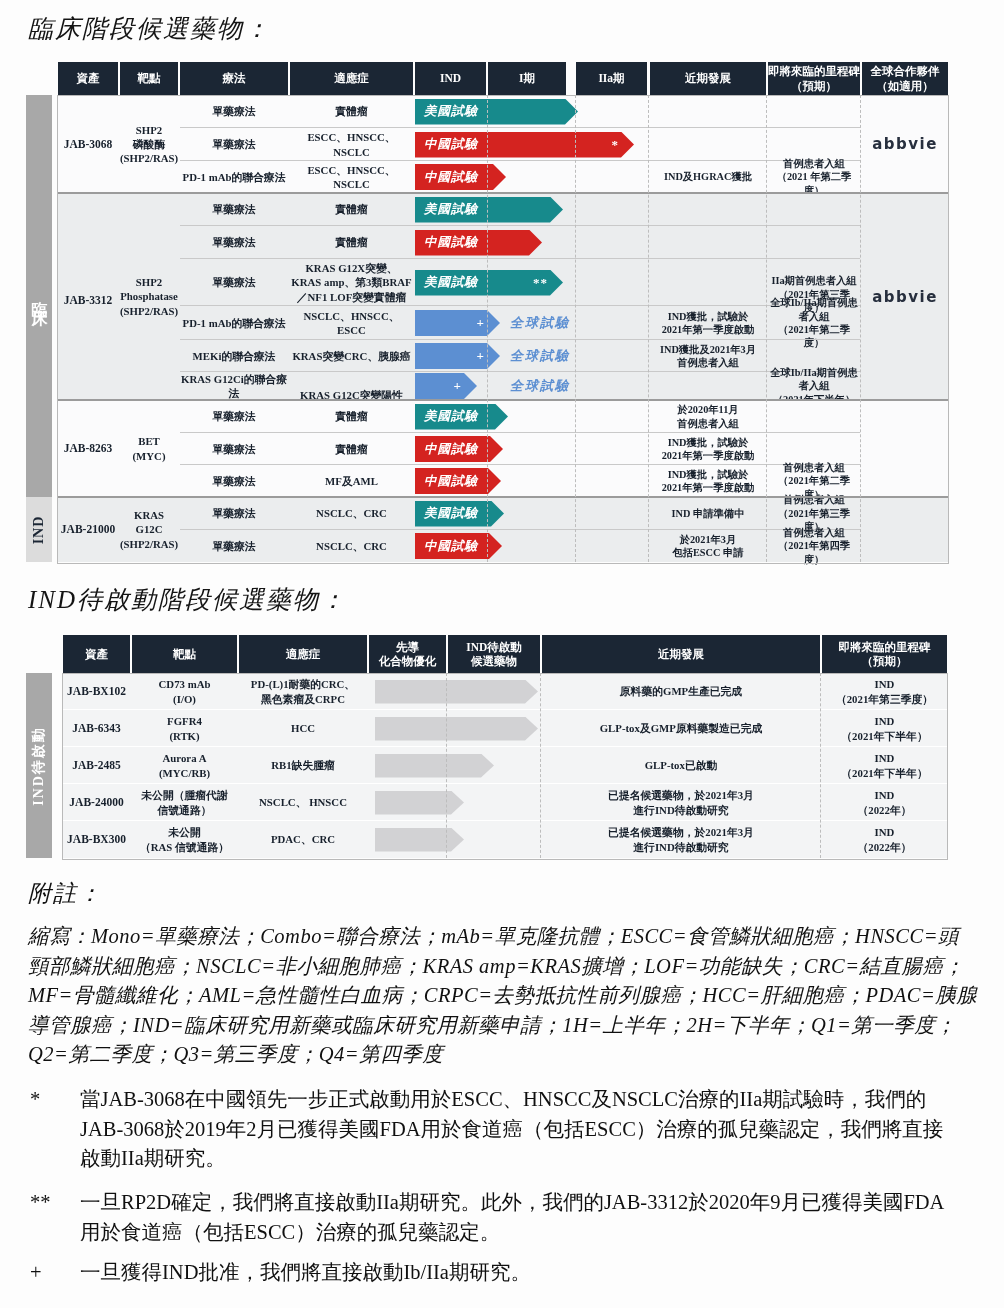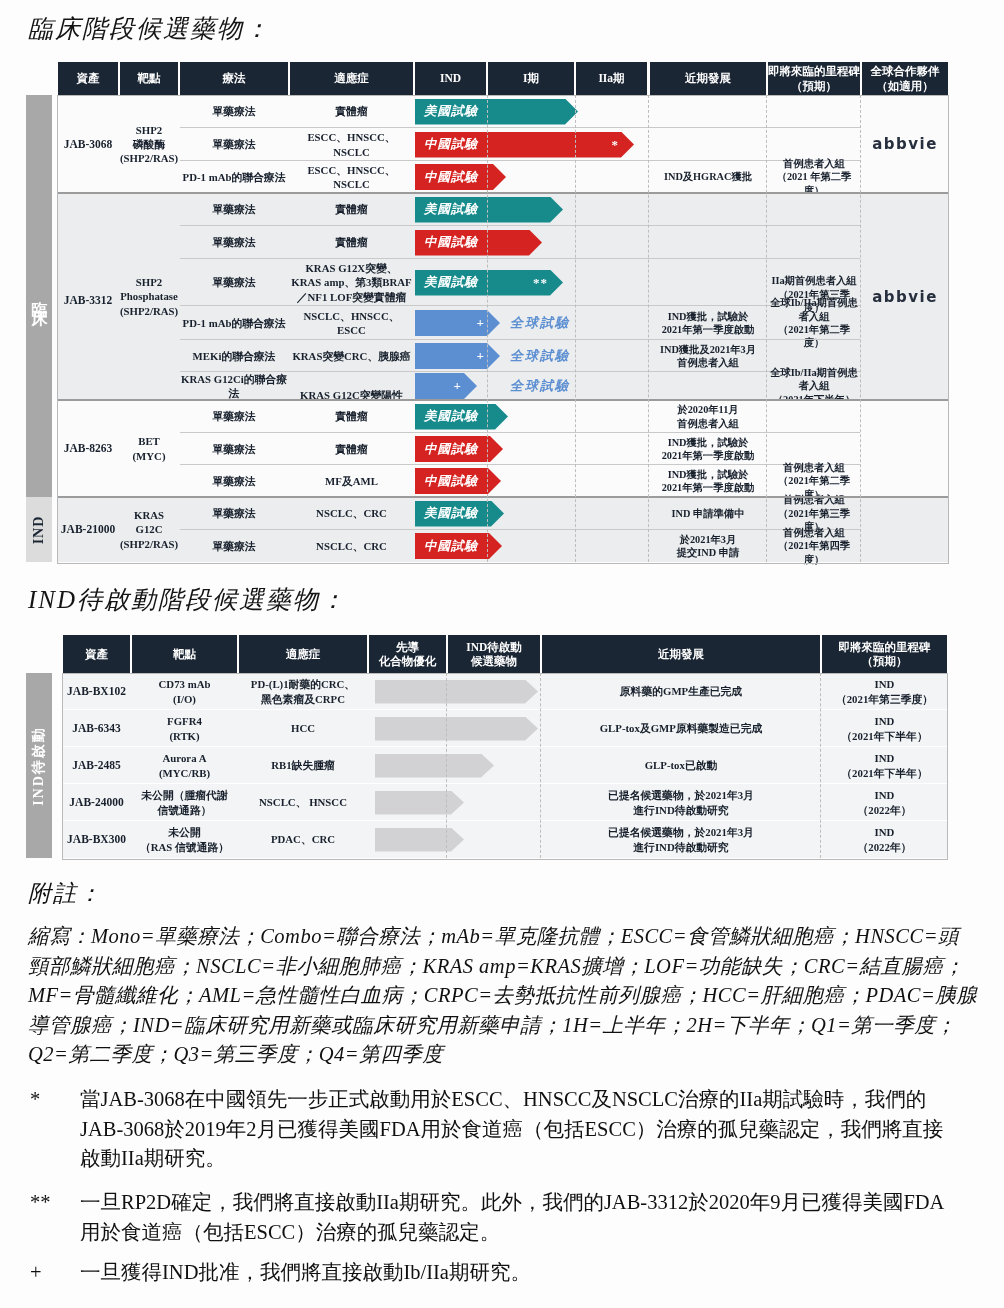--- a/index.html
+++ b/index.html
@@ -49,21 +49,21 @@
 <body>
 
 <div class="page">
   <h1 class="sec-title" style="top:12px">臨床階段候選藥物：</h1>
   <div id="t1" class="tbl" style="left:58px;top:62px;width:890px;height:500px">
       <div class="th1" style="left: 0px; top: 0px; width: 60px; height: 33px;">資產</div>
       <div class="th1" style="left: 62px; top: 0px; width: 58px; height: 33px;">靶點</div>
       <div class="th1" style="left: 122px; top: 0px; width: 108px; height: 33px;">療法</div>
       <div class="th1" style="left: 232px; top: 0px; width: 123px; height: 33px;">適應症</div>
       <div class="th1" style="left: 357px; top: 0px; width: 71px; height: 33px;">IND</div>
-      <div class="th1" style="left: 430px; top: 0px; width: 86px; height: 33px;">I期</div>
+      <div class="th1" style="left: 430px; top: 0px; width: 78px; height: 33px;">I期</div>
       <div class="th1" style="left: 518px; top: 0px; width: 71px; height: 33px;">IIa期</div>
       <div class="th1" style="left: 592px; top: 0px; width: 116px; height: 33px;">近期發展</div>
       <div class="th1" style="left: 710px; top: 0px; width: 92px; height: 33px;">即將來臨的里程碑
 （預期）</div>
       <div class="th1" style="left: 804px; top: 0px; width: 86px; height: 33px;">全球合作夥伴
 （如適用）</div>
       <div class="grp plain" style="left: 0px; top: 33px; width: 890px; height: 98px;">
         <div class="ct" style="left: 0px; top: 0px; width: 60px; height: 100%; font-size: 11.5px;">JAB-3068</div>
         <div class="ct" style="left: 62px; top: 0px; width: 58px; height: 100%;">SHP2
 磷酸酶
@@ -218,21 +218,21 @@
 （2021年第三季度）</div>
           <div class="arrow" style="left: 357px; top: 3.5px; width: 89px; height: 26px; background: rgb(23, 138, 140);">
             <span class="lbl">美國試驗</span>
           </div>
           <div class="rsep" style="left: 122px; bottom: 0px; width: 680px; height: 1px;"></div>
         </div>
         <div class="row" style="left: 0px; top: 33px; width: 890px; height: 32px;">
           <div class="ct" style="left: 122px; top: 0px; width: 108px; height: 100%;">單藥療法</div>
           <div class="ct" style="left: 232px; top: 0px; width: 123px; height: 100%;">NSCLC、CRC</div>
           <div class="ct" style="left: 592px; top: 0px; width: 116px; height: 100%; font-size: 10.3px;">於2021年3月
-提交IND 申請</div>
+包括ESCC 申請</div>
           <div class="ct" style="left: 710px; top: 0px; width: 92px; height: 100%; font-size: 10.3px;">首例患者入組
 （2021年第四季度）</div>
           <div class="arrow" style="left: 357px; top: 3px; width: 87px; height: 26px; background: rgb(212, 35, 32);">
             <span class="lbl">中國試驗</span>
           </div>
         </div>
       </div>
       <div class="gsep" style="left: 0px; top: 434px; width: 890px; height: 2px;"></div>
       <div class="vdash" style="left: 429px; top: 33px; height: 467px;"></div>
       <div class="vdash" style="left: 517px; top: 33px; height: 467px;"></div>

